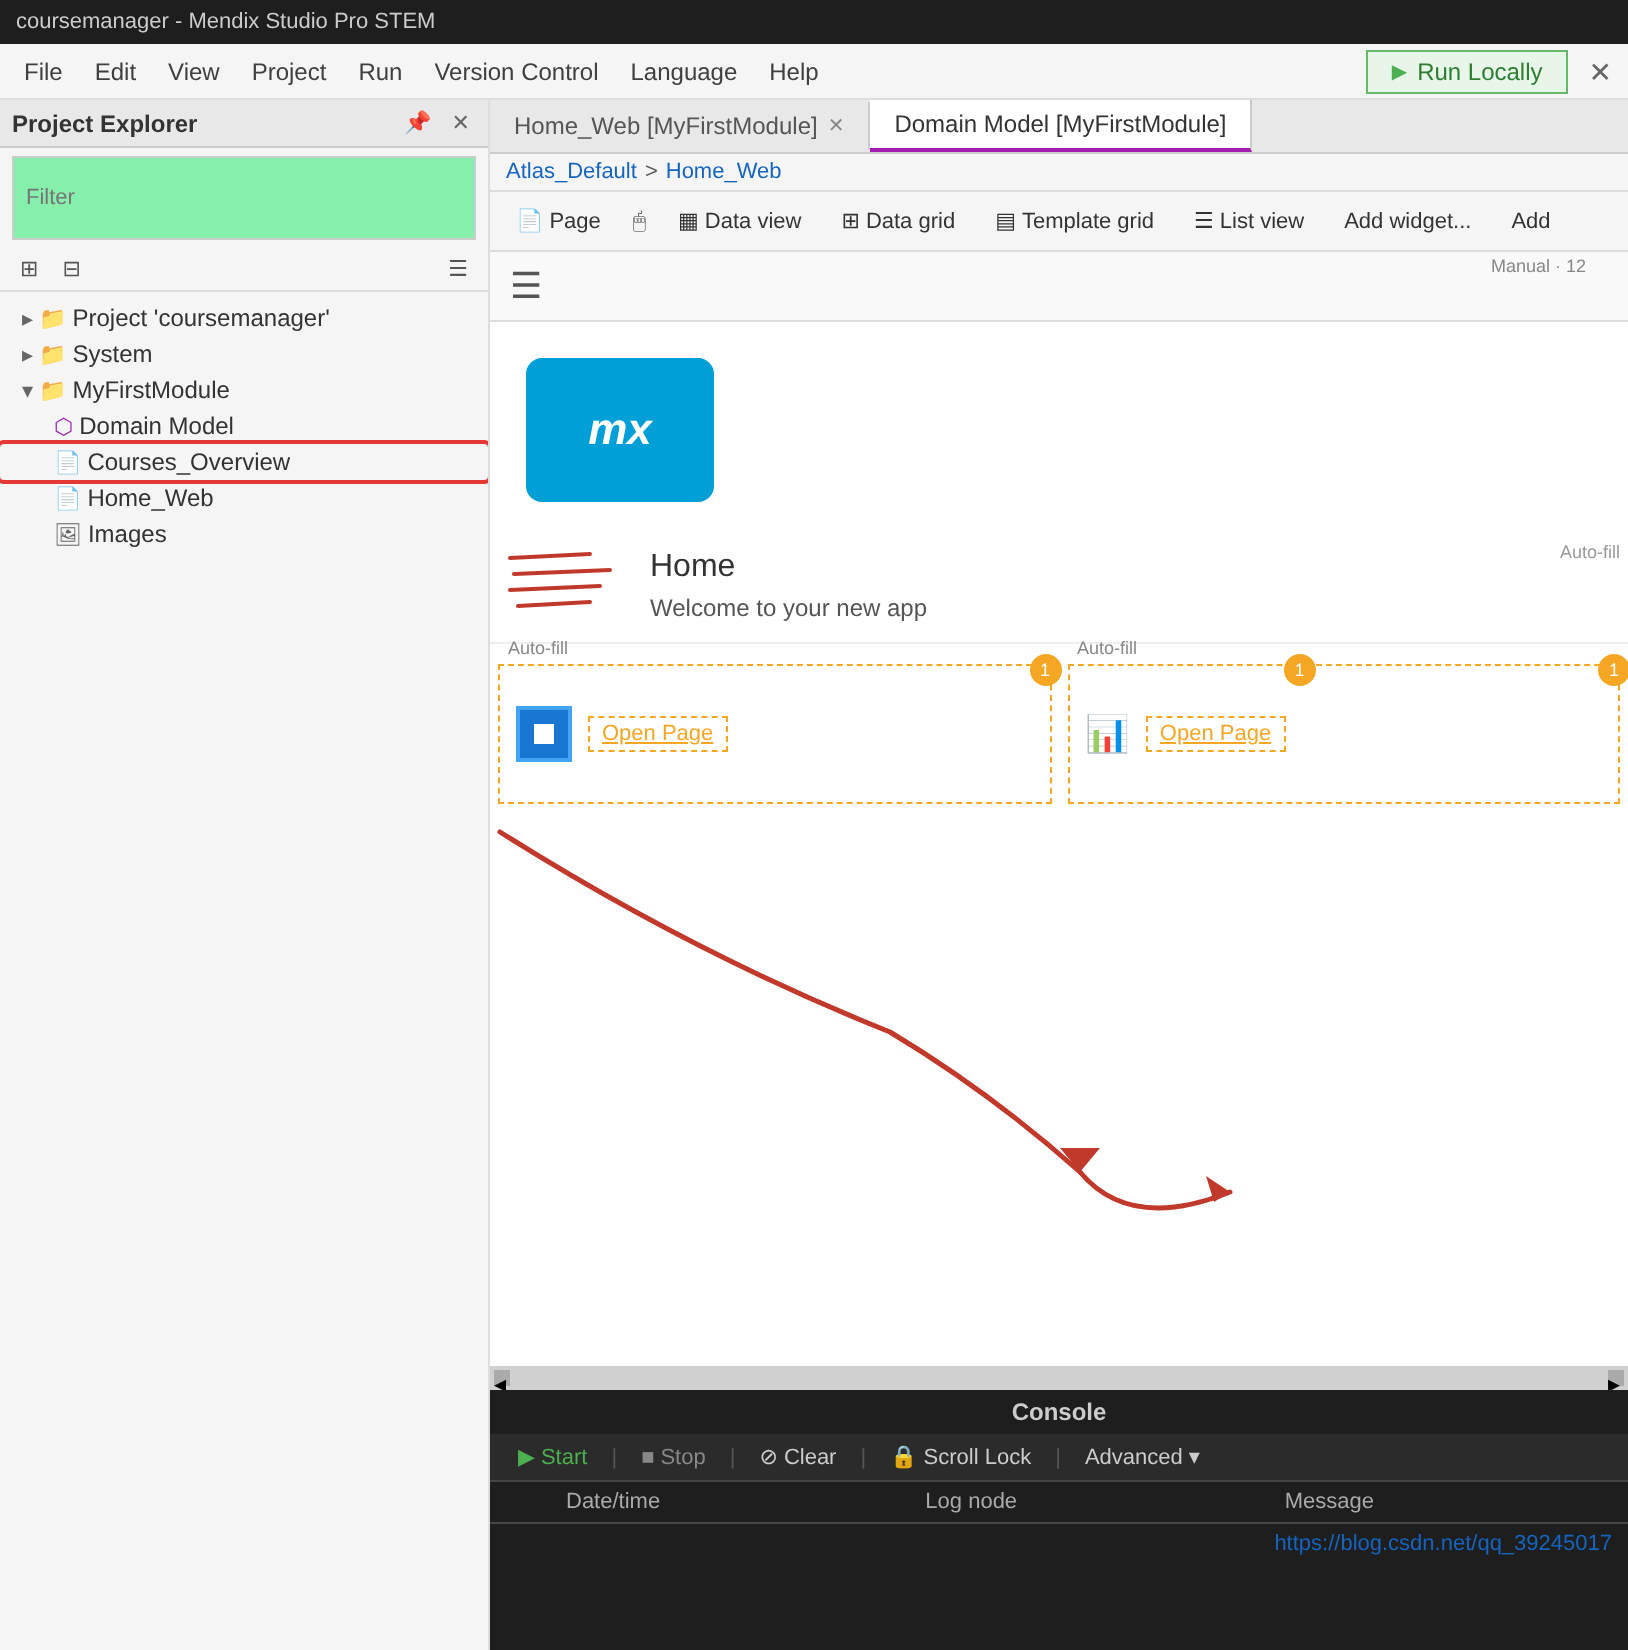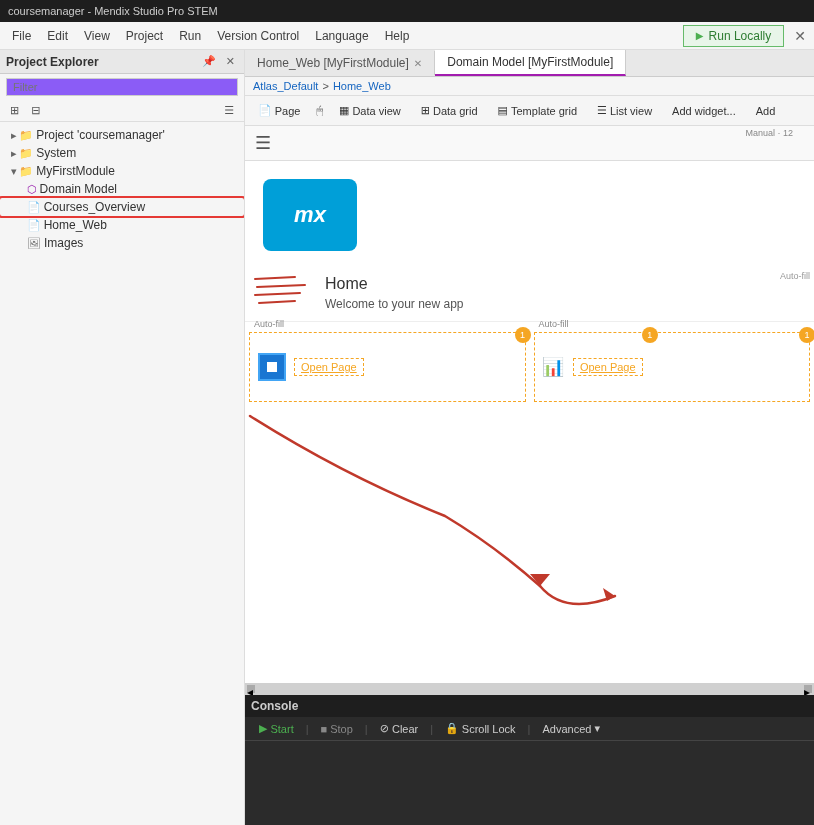--- a/index.html
+++ b/index.html
@@ -18,21 +18,21 @@
     
     .main-layout { display: flex; height: calc(825px - 50px); }
 
     
     .project-explorer { width: 245px; background: #f5f5f5; border-right: 1px solid #ddd; display: flex; flex-direction: column; }
     .pe-header { background: #e8e8e8; border-bottom: 1px solid #ccc; padding: 4px 6px; display: flex; align-items: flex-end; justify-content: space-between; }
     .pe-title { font-size: 12px; font-weight: bold; color: #333; }
     .pe-header-icons { display: flex; gap: 4px; }
     .pe-header-icon { font-size: 11px; color: #666; cursor: pointer; padding: 1px 3px; }
     .pe-filter { padding: 4px 6px; }
-    .pe-filter input { width: 100%; padding: 2px 6px; border: 1px solid #ccc; font-size: 11px; background: #8b5cf6; }
+    .pe-filter input { width: 100%; padding: 14px 6px; border: 1px solid #ccc; font-size: 11px; background: #86efac; }
     .pe-toolbar { padding: 2px 6px; display: flex; align-items: center; gap: 4px; border-bottom: 1px solid #ddd; }
     .pe-toolbar-btn { font-size: 11px; color: #555; cursor: pointer; padding: 1px 3px; border: 1px solid transparent; }
     .pe-tree { flex: 1; overflow-y: auto; padding: 4px 0; }
     .tree-item { display: flex; align-items: center; padding: 2px 4px; cursor: pointer; gap: 3px; }
     .tree-icon { color: #666; font-size: 11px; }
     .tree-label { font-size: 12px; color: #333; }
     .tree-item.highlighted { outline: 2px solid #e53935; border-radius: 2px; }
     .folder-icon { color: #e6ac00; }
 
     
@@ -54,21 +54,21 @@
     .toolbar-btn.icon-only { padding: 2px 4px; }
 
     
     .canvas-area { flex: 1; background: #e0e0e0; overflow: hidden; position: relative; }
 
     .mx-logo-box { width: 94px; height: 72px; background: #009FD8; border-radius: 8px; display: flex; align-items: center; justify-content: center; margin: 10px; }
     .mx-logo-text { color: white; font-size: 22px; font-weight: bold; font-style: italic; }
 
     
     .console-panel { background: #2b2b2b; height: 130px; display: flex; flex-direction: column; }
-    .console-header { background: #1e1e1e; padding: 4px 6px; color: #ccc; font-size: 12px; font-weight: bold; }
+    .console-header { background: #1e1e1e; padding: 4px 6px; color: #ccc; font-size: 12px; font-weight: bold; text-align: center; }
     .console-toolbar { background: #2b2b2b; border-bottom: 1px solid #444; padding: 3px 8px; display: flex; align-items: center; gap: 6px; }
     .console-btn { color: #ccc; font-size: 11px; cursor: pointer; padding: 2px 6px; display: flex; align-items: center; gap: 3px; border: none; background: transparent; }
     .console-btn.start { color: #4caf50; }
     .console-btn.stop { color: #888; }
     .console-table { background: #1e1e1e; flex: 1; overflow: hidden; }
     .console-table-header { display: flex; border-bottom: 1px solid #444; padding: 2px 0; }
     .console-col { padding: 2px 8px; color: #aaa; font-size: 11px; flex: 1; }
     .console-col:first-child { flex: 0 0 60px; }
     .console-watermark { text-align: right; padding: 4px 8px; color: #1565c0; font-size: 11px; }
   </style>
@@ -307,16 +307,26 @@
         <button class="console-btn">
           <span>🔒</span>
           <span>Scroll Lock</span>
         </button>
         <span style="color:#555;font-size:11px;">|</span>
         <button class="console-btn">
           <span>Advanced</span>
           <span>▾</span>
         </button>
       </div>
+      <div class="console-table">
+        <div class="console-table-header">
+          <div class="console-col" style="flex:0 0 30px;"></div>
+          <div class="console-col">Date/time</div>
+          <div class="console-col">Log node</div>
+          <div class="console-col">Message</div>
+        </div>
+        <div style="flex:1;"></div>
+        <div class="console-watermark">https://blog.csdn.net/qq_39245017</div>
+      </div>
     </div>
 
   </div>
 </div>
 
 </body></html>

